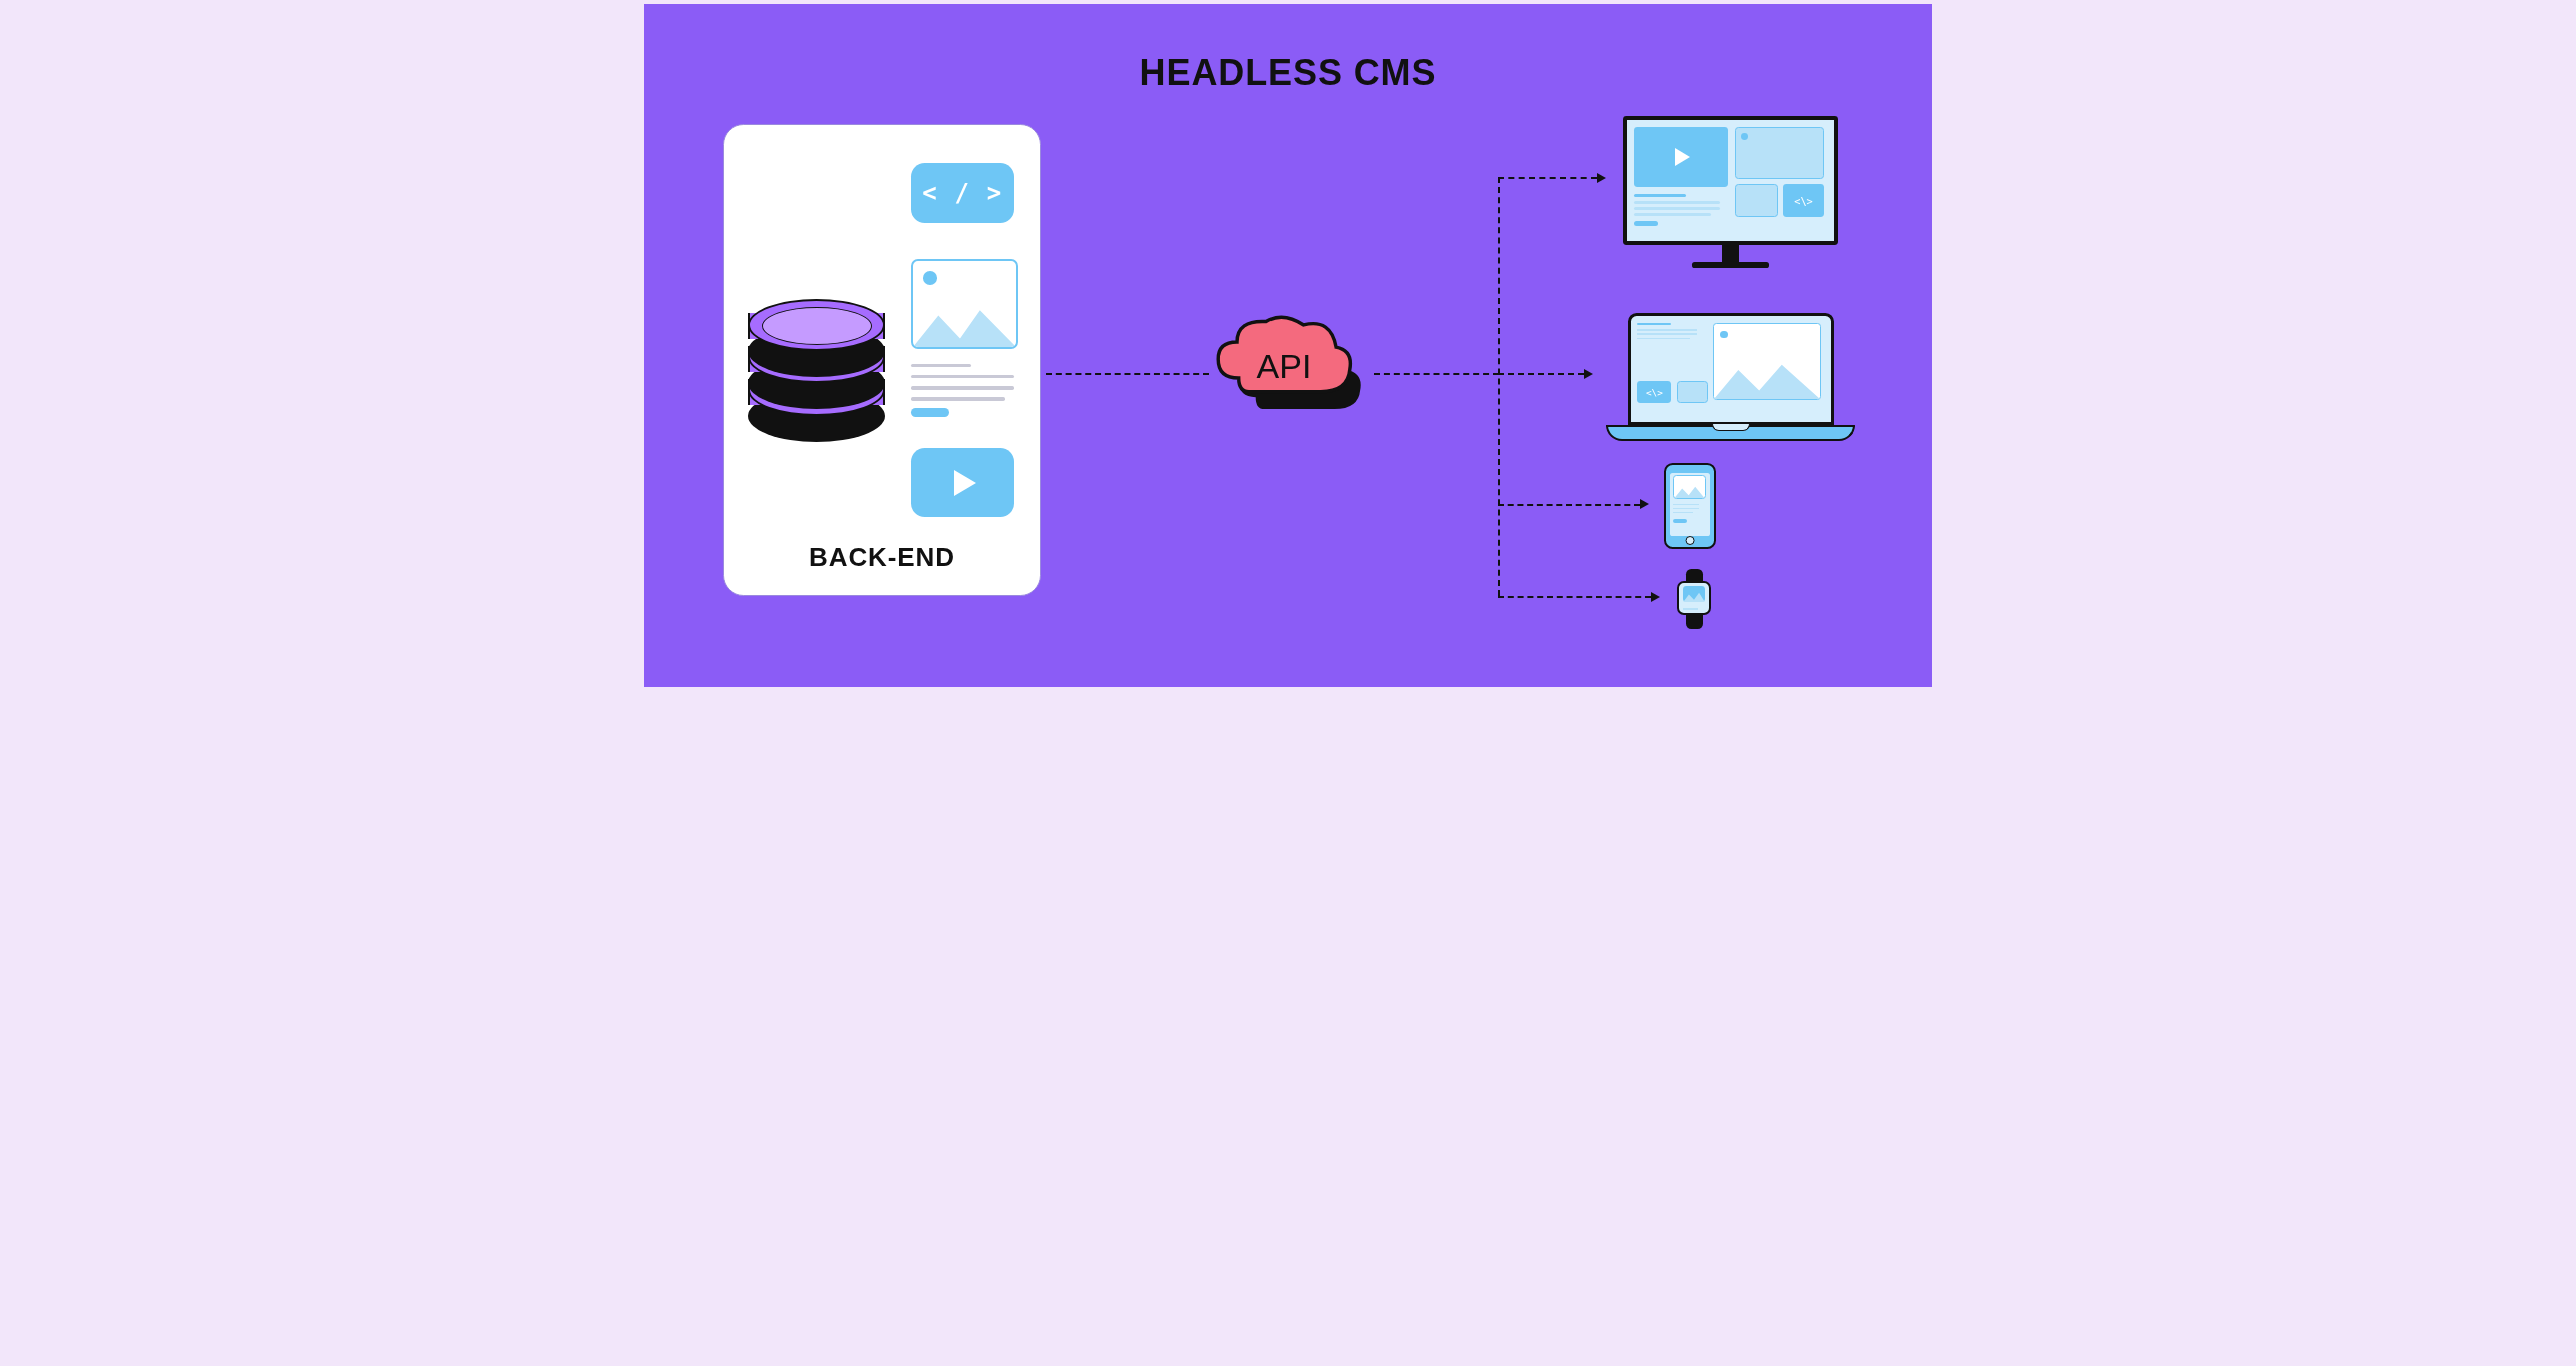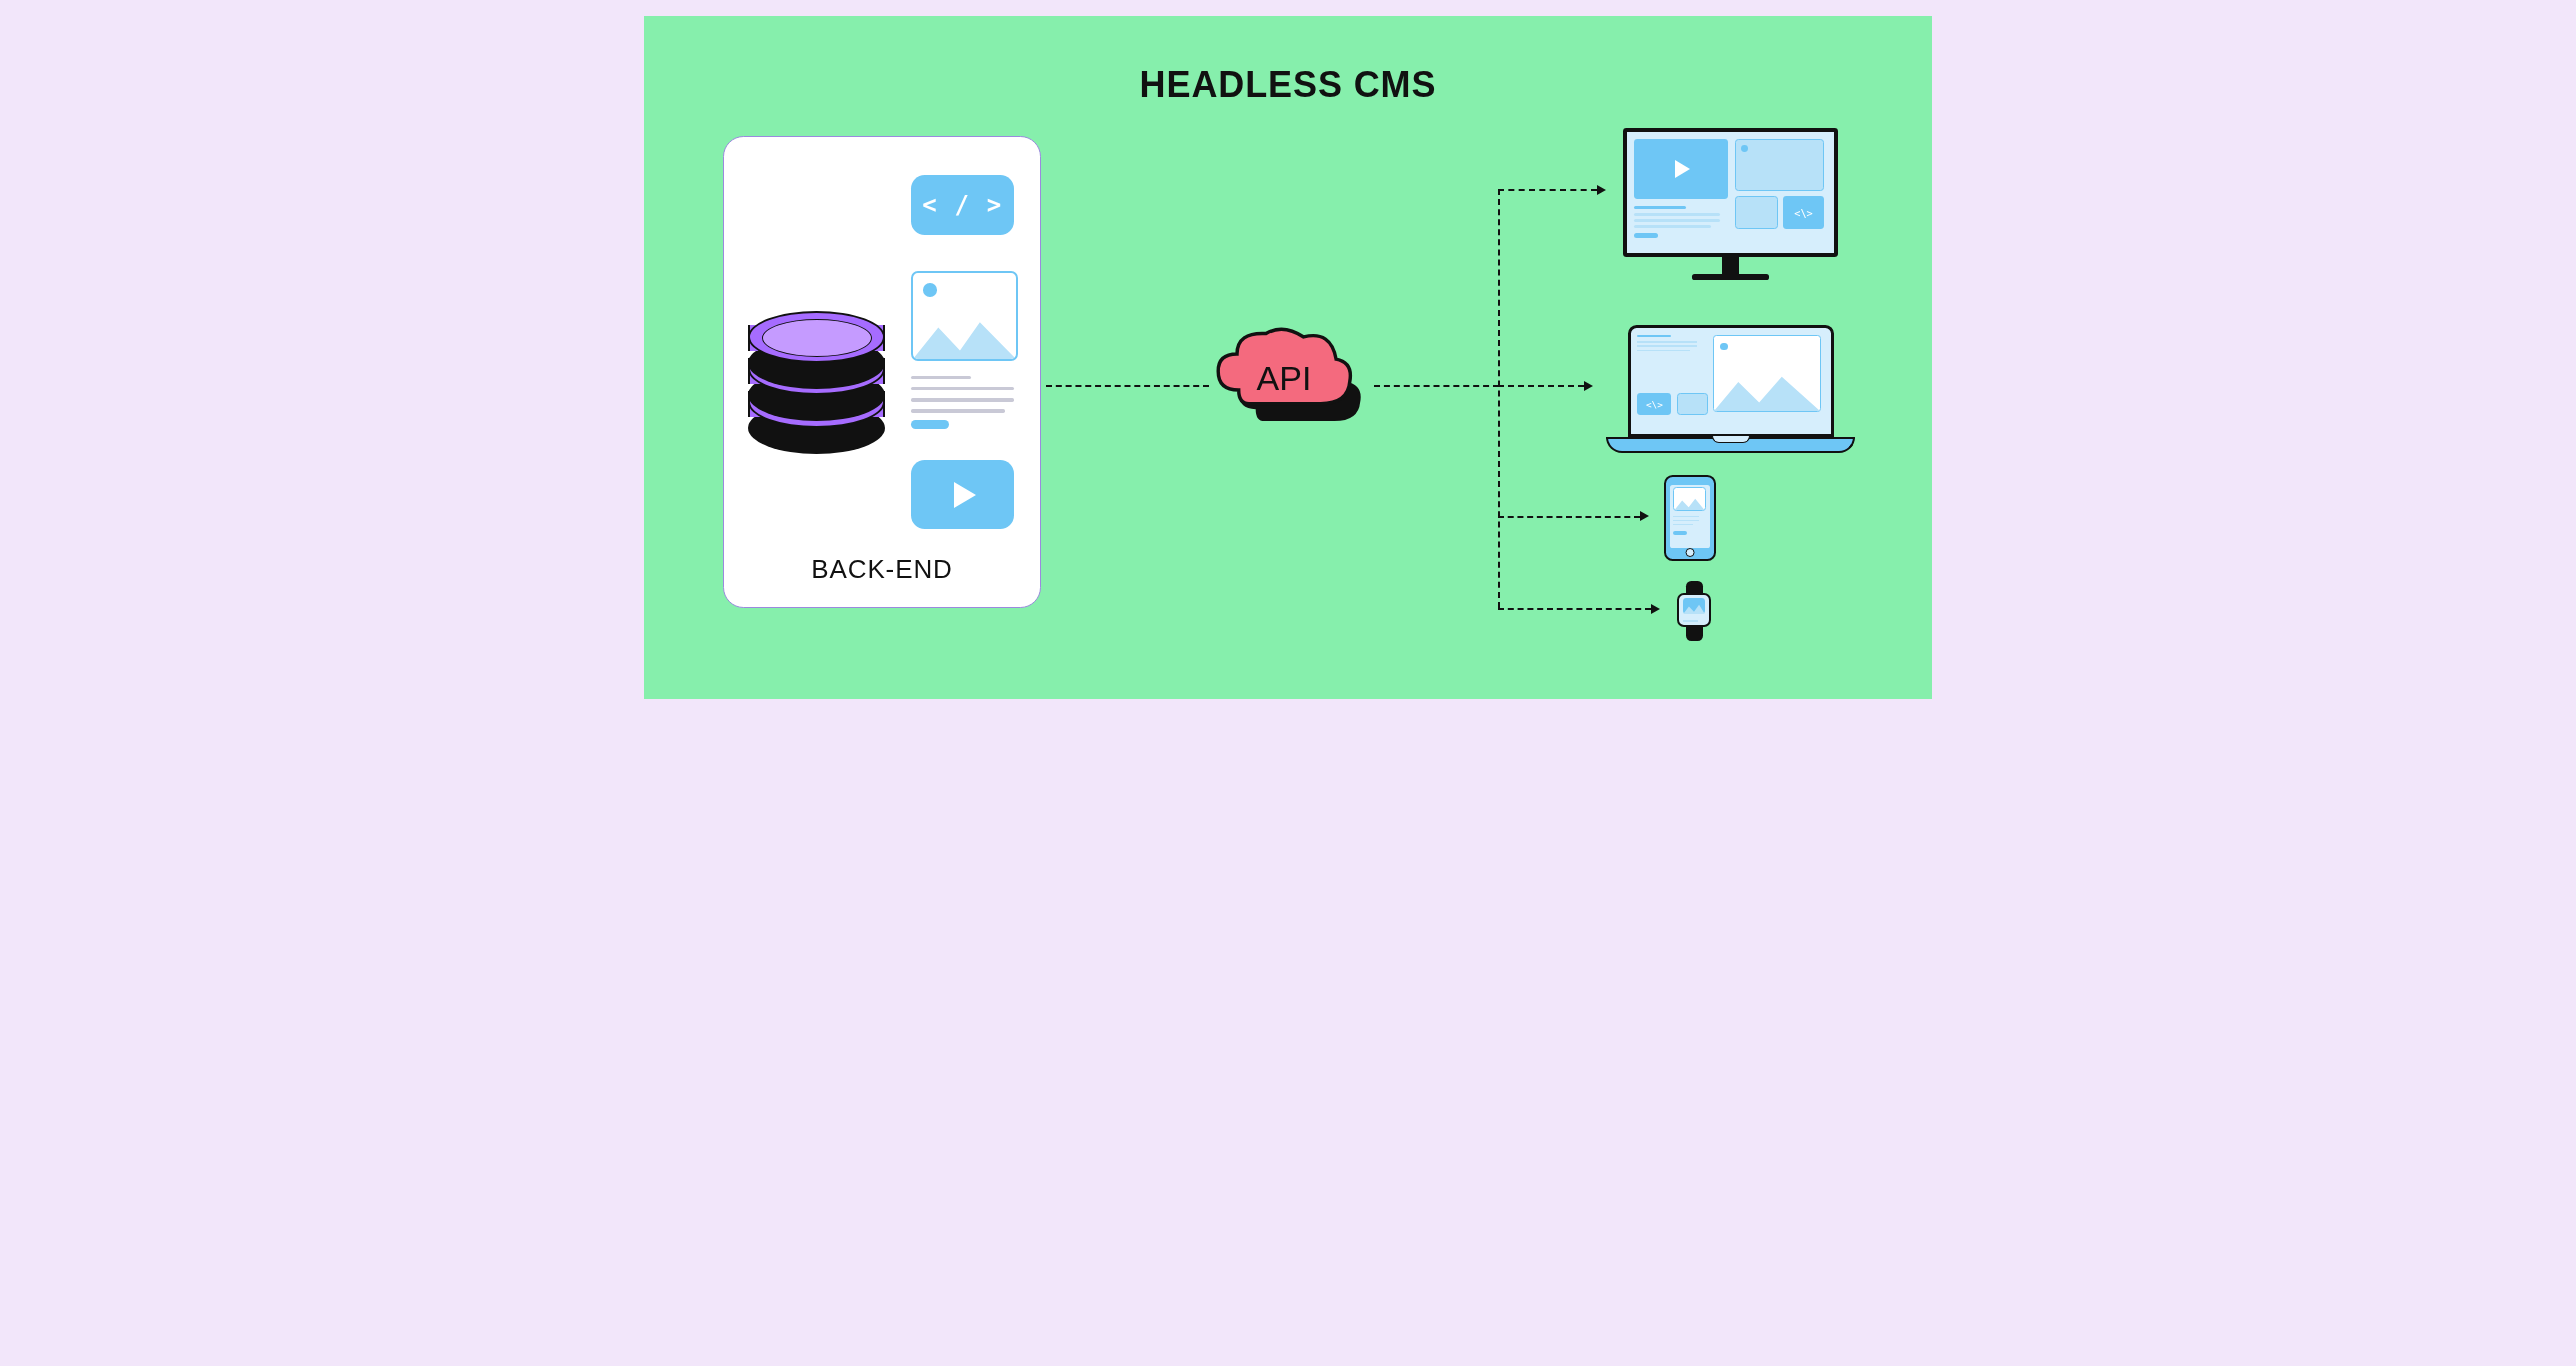--- a/index.html
+++ b/index.html
@@ -5,22 +5,22 @@
   html,body{margin:0;padding:0;width:100%;height:100%;}
   body{
     background:#F2E6FA;
     font-family:"Helvetica Neue",Helvetica,Arial,sans-serif;
     color:#111;
   }
   .canvas{
     position:relative;
     width:1288px;
     height:683px;
-    margin:16px auto;
-    background:#86efac;
+    margin:4px auto;
+    background:#8b5cf6;
   }
   .title{
     position:absolute;
     top:48px;
     left:0;
     width:100%;
     text-align:center;
     font-size:36px;
     font-weight:700;
     letter-spacing:0.9px;
@@ -36,21 +36,21 @@
     border:1.7px solid #9B8ADE;
     border-radius:20.6px;
     box-sizing:border-box;
   }
   .card-label{
     position:absolute;
     bottom:22px;
     left:0;width:100%;
     text-align:center;
     font-size:26px;
-    font-weight:400;
+    font-weight:700;
     letter-spacing:0.9px;
   }
   
   .db{
     position:absolute;
     left:24px;
     top:172px;
     width:137px;
     height:129px;
   }

